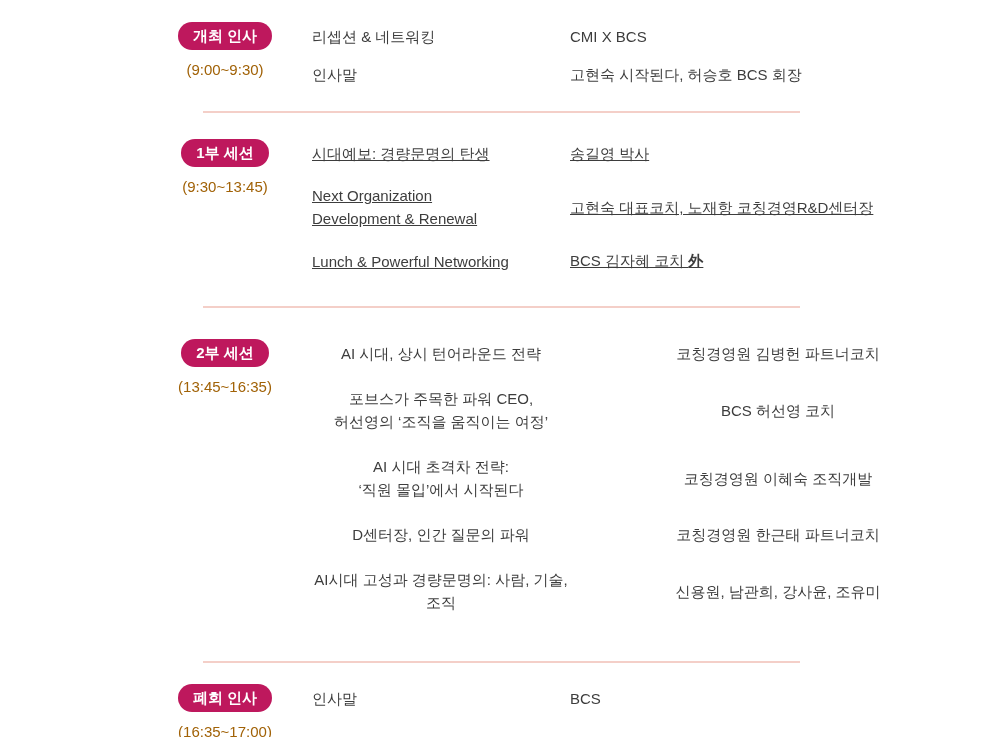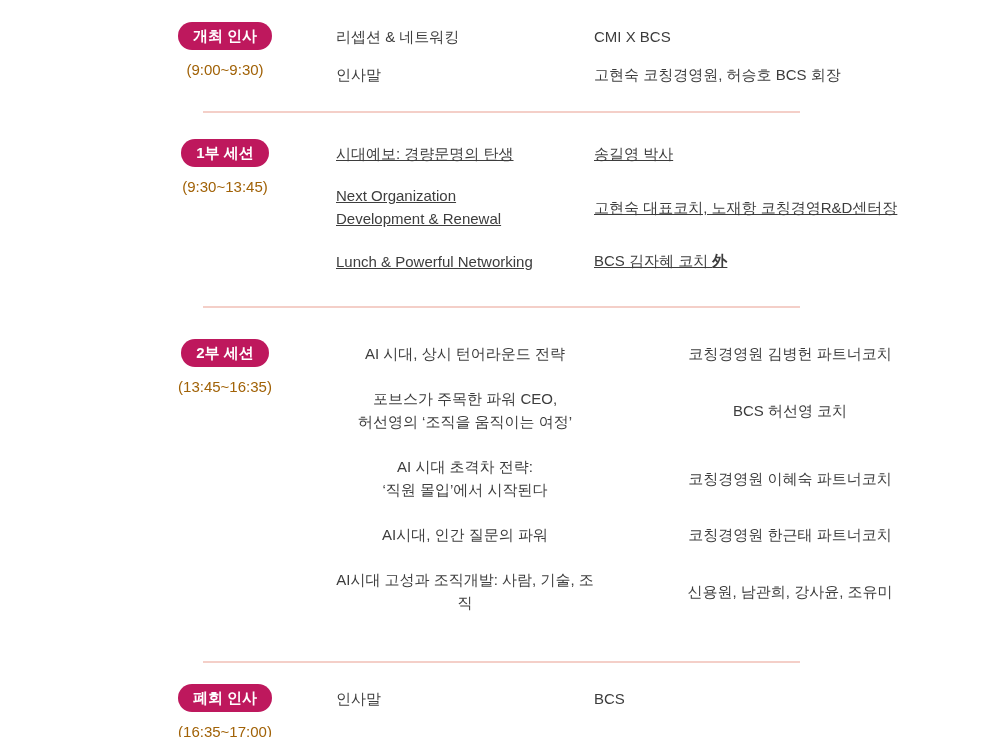--- a/index.html
+++ b/index.html
@@ -43,21 +43,20 @@
     font-size: 15px;
     line-height: 23px;
     color: #a16207;
     white-space: nowrap;
   }
   .rows {
     display: grid;
     grid-template-columns: 258px 1fr;
     align-items: center;
     padding-top: 3px;
-    margin-left: 24px;
   }
   .s1 .rows { row-gap: 15px; }
   .s2 .rows { row-gap: 19px; text-decoration: underline; }
   .s3 .rows { row-gap: 22px; text-align: center; }
   .row { display: contents; }
   .title, .speaker {
     font-size: 15px;
     line-height: 23px;
     white-space: pre-line;
   }
@@ -85,21 +84,21 @@
         <div class="time">(9:00~9:30)</div>
       </div>
     </div>
     <div class="rows">
       <div class="row">
         <div class="title">리셉션 &amp; 네트워킹</div>
         <div class="speaker">CMI X BCS</div>
       </div>
       <div class="row">
         <div class="title">인사말</div>
-        <div class="speaker">고현숙 코칭경영원, 허승호 BCS 회장</div>
+        <div class="speaker">고현숙 시작된다, 허승호 BCS 회장</div>
       </div>
     </div>
   </div>
 
   <hr class="divider d1">
 
   <div class="section s2">
     <div class="col1">
       <div class="col1-inner">
         <span class="badge">1부 세션</span>
@@ -138,28 +137,28 @@
         <div class="speaker">코칭경영원 김병헌 파트너코치</div>
       </div>
       <div class="row">
         <div class="title">포브스가 주목한 파워 CEO,
 허선영의 ‘조직을 움직이는 여정’</div>
         <div class="speaker">BCS 허선영 코치</div>
       </div>
       <div class="row">
         <div class="title">AI 시대 초격차 전략:
 ‘직원 몰입’에서 시작된다</div>
-        <div class="speaker">코칭경영원 이혜숙 파트너코치</div>
+        <div class="speaker">코칭경영원 이혜숙 조직개발</div>
       </div>
       <div class="row">
-        <div class="title">AI시대, 인간 질문의 파워</div>
+        <div class="title">D센터장, 인간 질문의 파워</div>
         <div class="speaker">코칭경영원 한근태 파트너코치</div>
       </div>
       <div class="row">
-        <div class="title">AI시대 고성과 조직개발: 사람, 기술, 조직</div>
+        <div class="title">AI시대 고성과 경량문명의: 사람, 기술, 조직</div>
         <div class="speaker">신용원, 남관희, 강사윤, 조유미</div>
       </div>
     </div>
   </div>
 
   <hr class="divider d3">
 
   <div class="section s4">
     <div class="col1">
       <div class="col1-inner">

